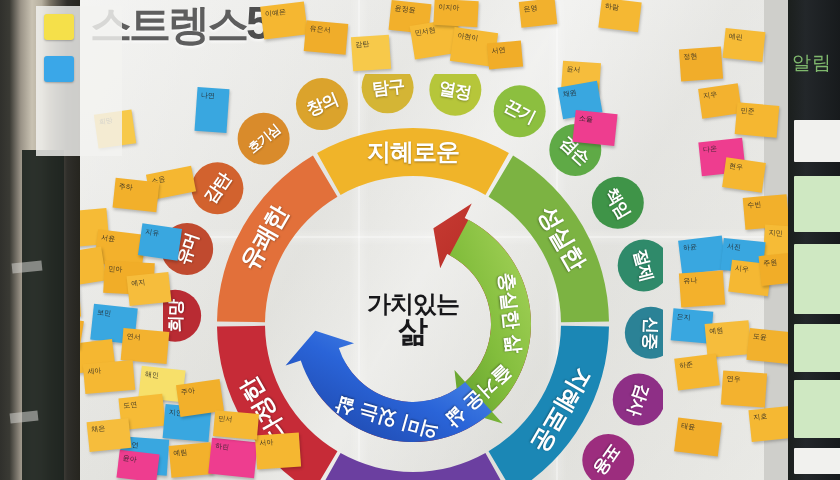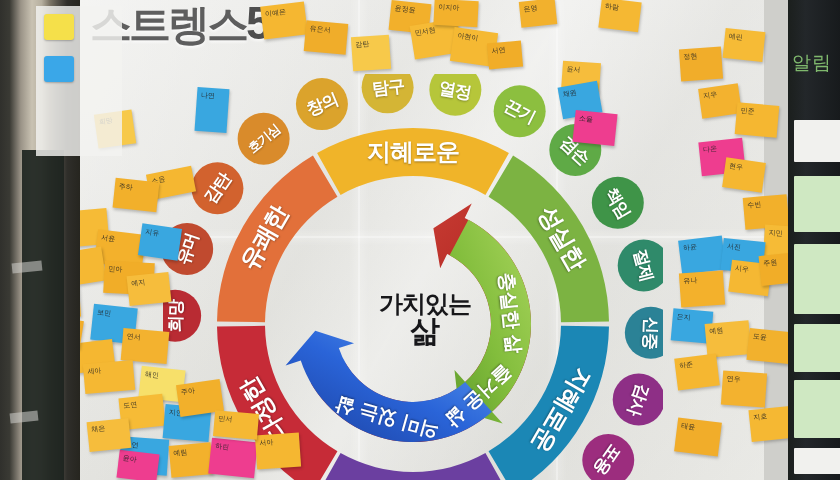--- a/index.html
+++ b/index.html
@@ -155,21 +155,21 @@
         <div class="bubble" style="left: 398.97px; top: 435.613px; width: 52px; height: 52px; background: transparent; box-shadow: none; font-size: 17px; letter-spacing: -1px; transform: translate(-50%, -50%) rotate(141.25deg);">공감</div>
       </div>
     
     <div id="arrow-labels">
         <div class="arrow-label" style="left: 316.334px; top: 322.138px; font-size: 19px; transform: translate(-50%, -50%) rotate(137.4deg);">즐거운 삶</div>
         <div class="arrow-label" style="left: 347.427px; top: 239.416px; font-size: 19px; transform: translate(-50%, -50%) rotate(83.8deg);">충실한 삶</div>
         <div class="arrow-label" style="left: 223.646px; top: 344.39px; font-size: 19px; transform: translate(-50%, -50%) rotate(195.6deg);">의미 있는 삶</div>
       </div>
 
     
-    <div class="center-text" style="left:172px;top:218px;width:180px;text-align:center;">
+    <div class="center-text" style="left:160px;top:218px;width:180px;text-align:center;">
       <div class="l1">가치있는</div>
       <div class="l2">삶</div>
     </div>
   </div>
 
   <div id="notes-layer">
       <div class="note" style="left: 262px; top: 4px; width: 44px; height: 33px; background: rgb(245, 183, 49); transform: rotate(-7deg);">
         <span>이예은</span>
       </div>
       <div class="note" style="left: 305px; top: 22px; width: 42px; height: 31px; background: rgb(240, 173, 42); transform: rotate(5deg);">

